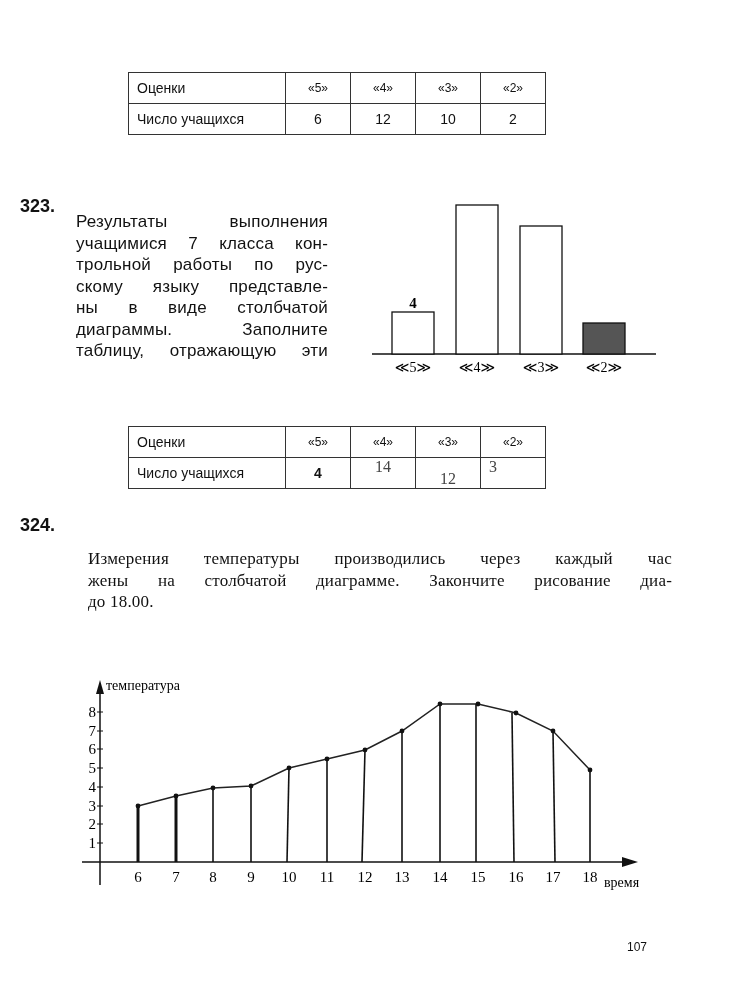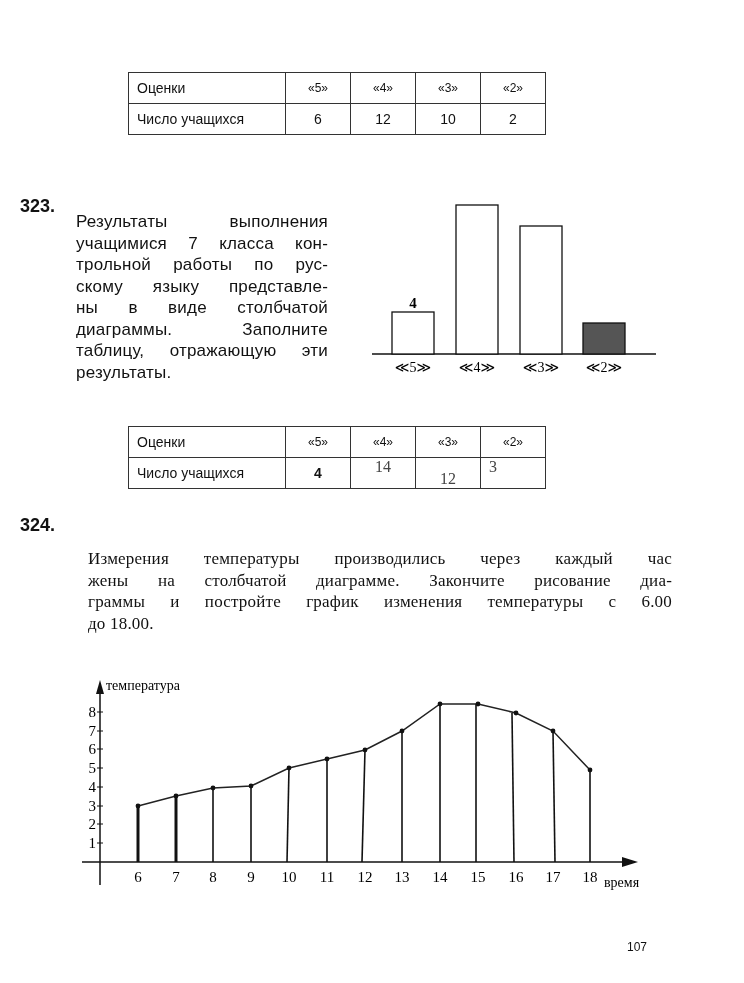--- a/index.html
+++ b/index.html
@@ -41,21 +41,20 @@
 
 <div class="task-num" style="left:20px;top:196px;">323.</div>
 <div class="task" style="left:76px;top:178px;width:252px;">
   <span class="just">Результаты выполнения</span>
   <span class="just">учащимися 7 класса кон-</span>
   <span class="just">трольной работы по рус-</span>
   <span class="just">скому языку представле-</span>
   <span class="just">ны в виде столбчатой</span>
   <span class="just">диаграммы. Заполните</span>
   <span class="just">таблицу, отражающую эти</span>
-  <span style="display:block">результаты.</span>
 </div>
 
 <svg class="abs" style="left:360px;top:190px;" width="300" height="190">
   <line x1="12" y1="164" x2="296" y2="164" stroke="#111" stroke-width="1.5"></line>
   <rect x="32" y="122" width="42" height="42" fill="#fff" stroke="#111" stroke-width="1.3"></rect>
   <rect x="96" y="15" width="42" height="149" fill="#fff" stroke="#111" stroke-width="1.3"></rect>
   <rect x="160" y="36" width="42" height="128" fill="#fff" stroke="#111" stroke-width="1.3"></rect>
   <rect x="223" y="133" width="42" height="31" fill="#555" stroke="#111" stroke-width="1.3"></rect>
   <text x="53" y="118" font-size="15" font-weight="bold" text-anchor="middle">4</text>
   <text x="53" y="182" font-size="14" text-anchor="middle">≪5≫</text>
@@ -80,21 +79,20 @@
     <td class="hand" style="vertical-align:bottom">12</td>
     <td class="hand" style="text-align:left;vertical-align:top">3</td>
   </tr>
 </tbody>
   </table>
 
 <div class="task-num" style="left:20px;top:515px;">324.</div>
 <div class="task" style="left:88px;top:515px;width:584px;font-family:Liberation Serif, serif;">
   <span class="just">Измерения температуры производились через каждый час</span>
   <span class="just">жены на столбчатой диаграмме. Закончите рисование диа-</span>
-  <span class="just">граммы и постройте график изменения температуры с 6.00</span>
   <span style="display:block">до 18.00.</span>
 </div>
 
 <svg class="abs" style="left:0;top:0;" width="744" height="983" pointer-events="none">
 
   <line x1="100" y1="885" x2="100" y2="686" stroke="#111" stroke-width="1.5"></line>
   <polygon points="96,694 100,680 104,694" fill="#111"></polygon>
   <line x1="82" y1="862" x2="628" y2="862" stroke="#111" stroke-width="1.5"></line>
   <polygon points="622,857 638,862 622,867" fill="#111"></polygon>
   <text x="106" y="690" font-size="14">температура</text>

